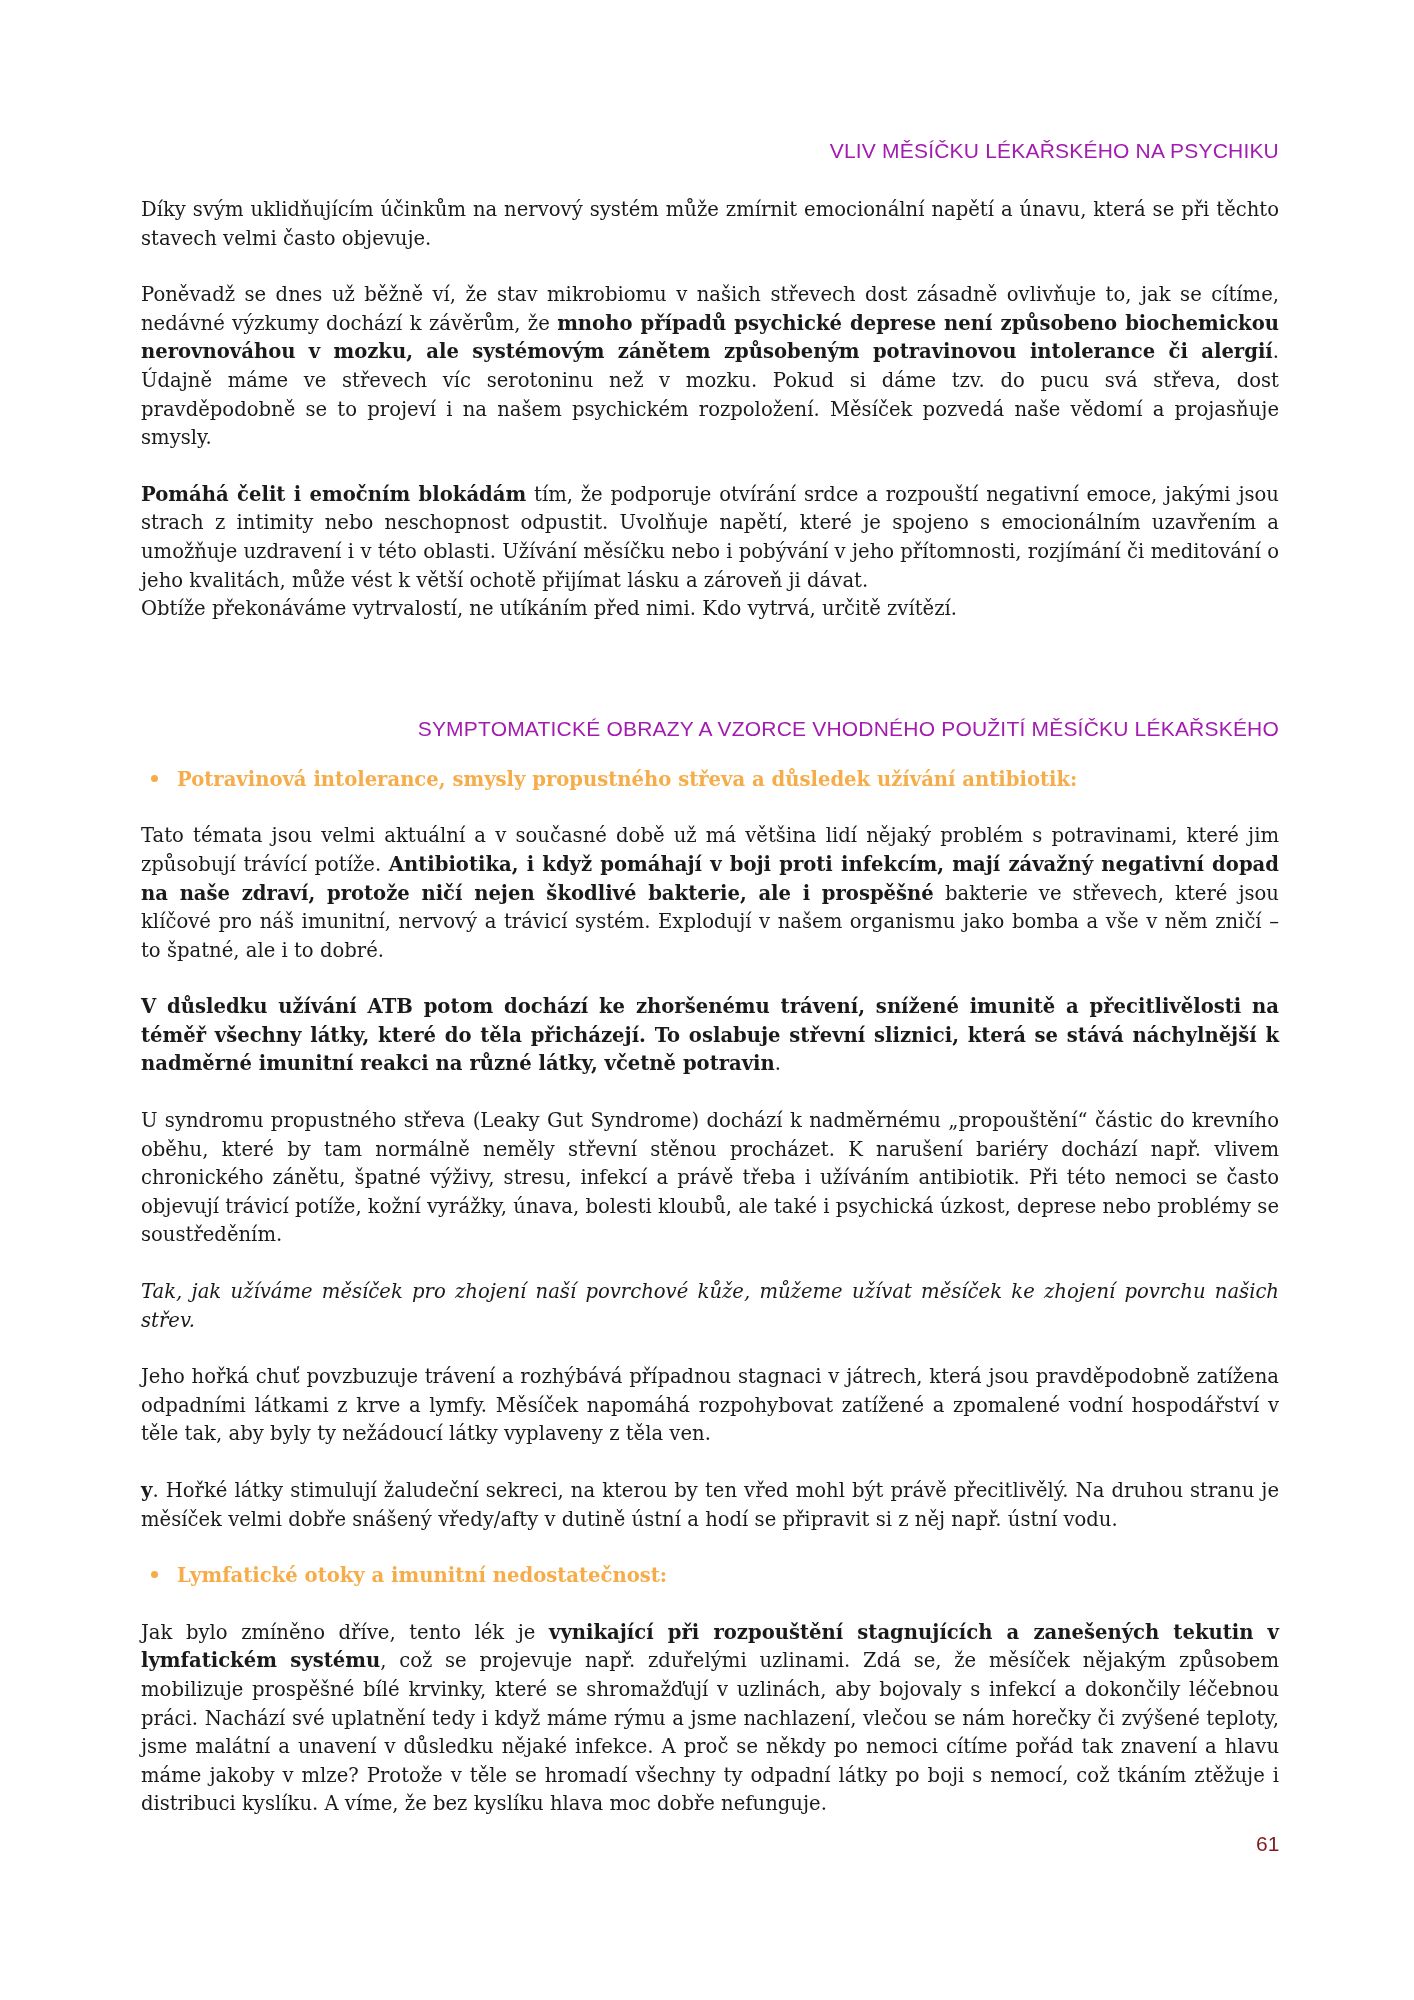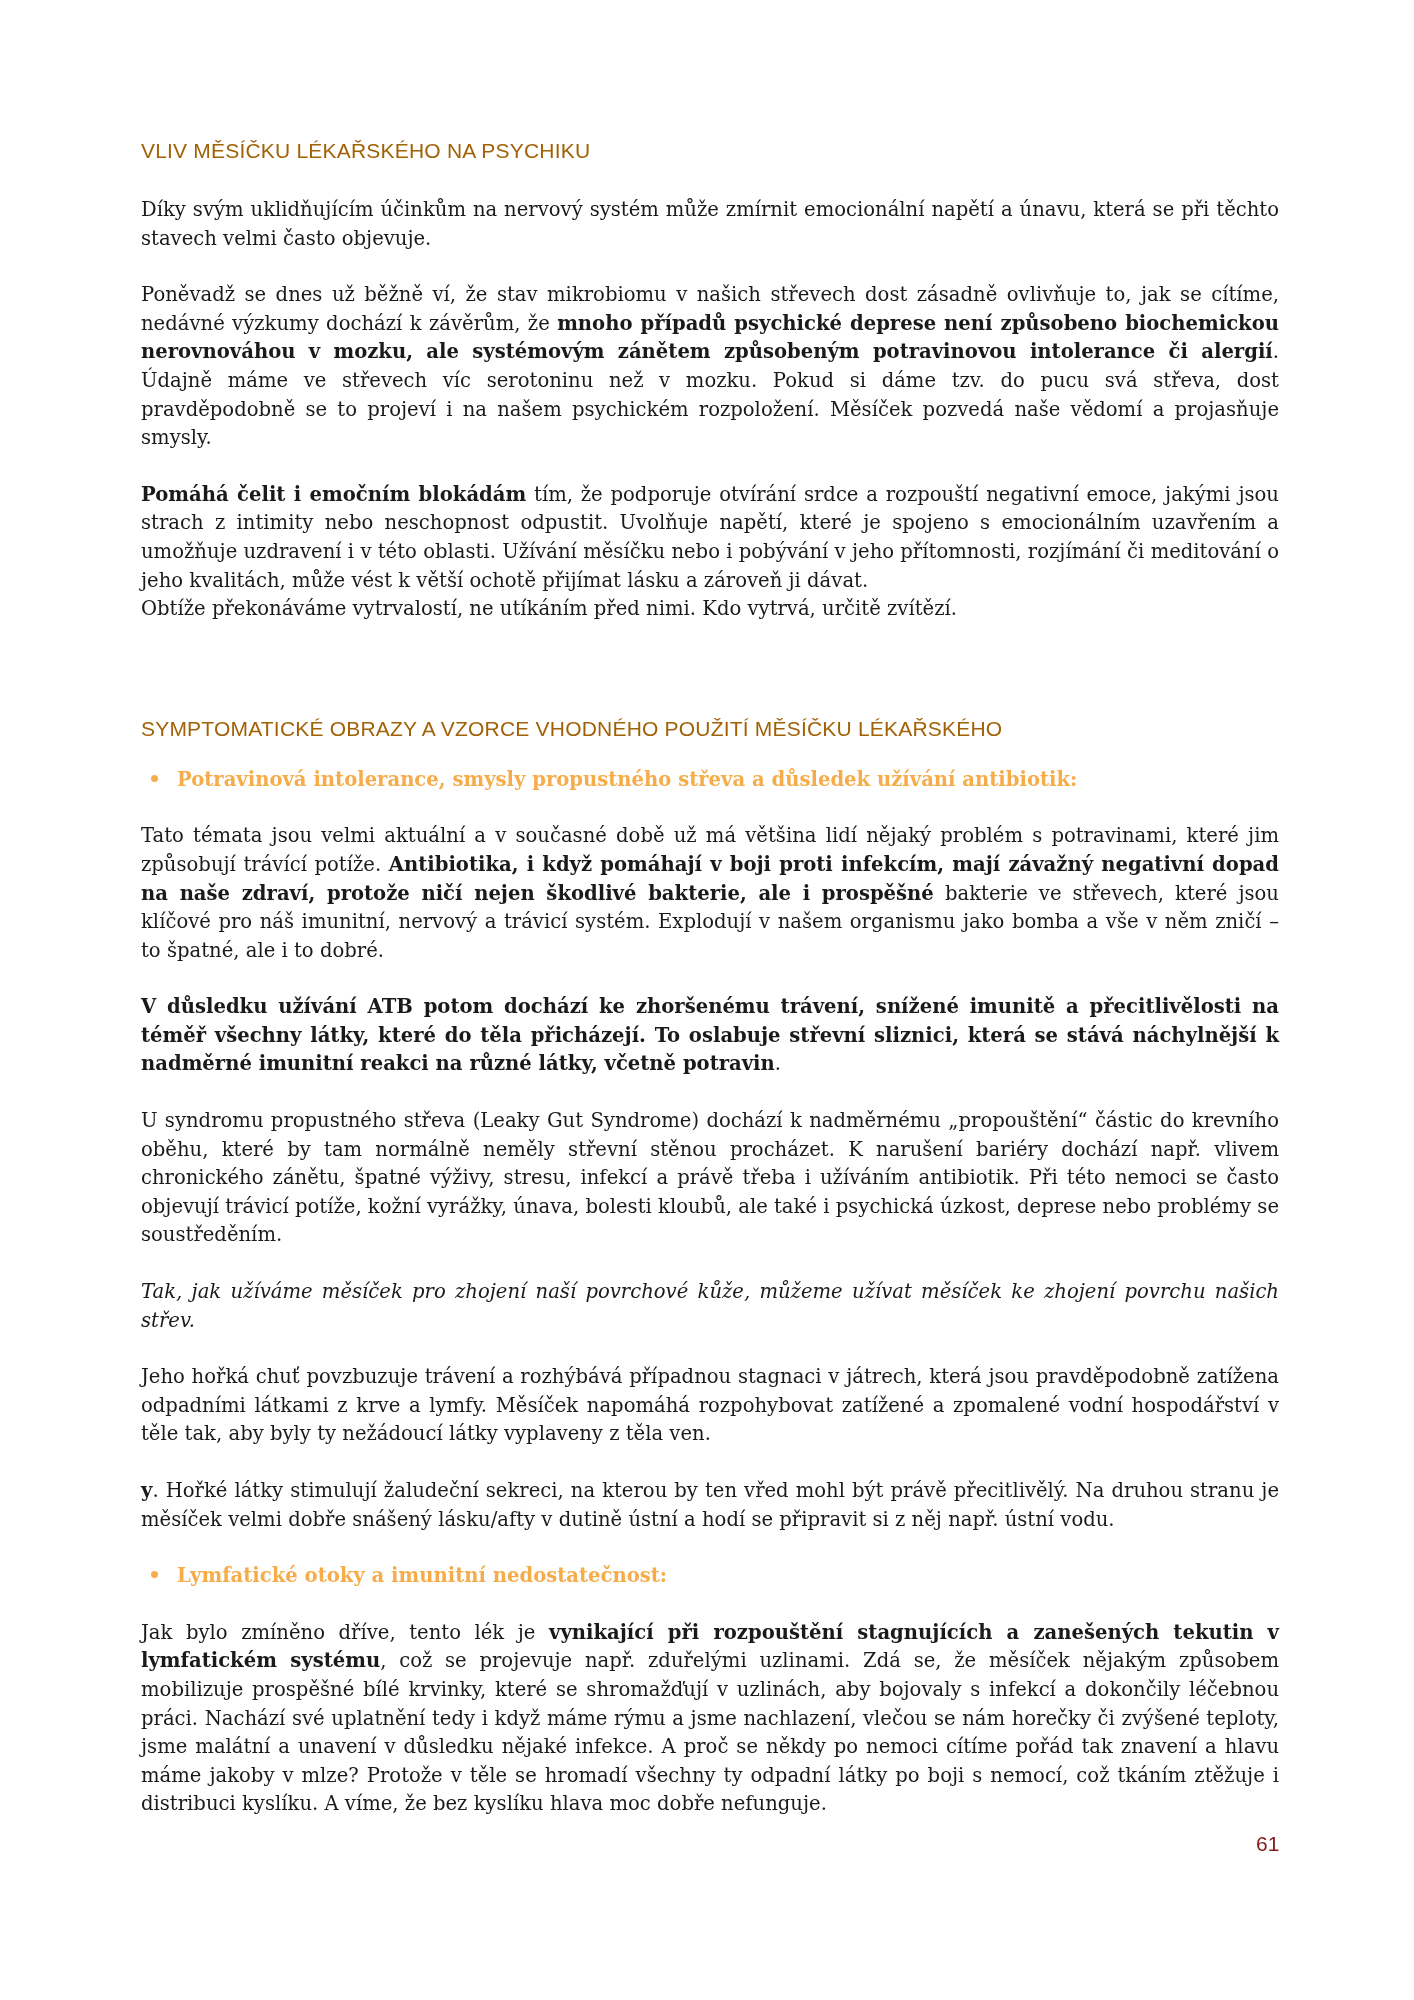--- a/index.html
+++ b/index.html
@@ -18,27 +18,28 @@
       left: 141px;
       top: 136px;
       width: 1138px;
       font-family: "DejaVu Serif", "Liberation Serif", serif;
       font-size: 19.6px;
       line-height: 28.6px;
       color: #1a1a1a;
     }
     .heading {
       font-family: "Liberation Sans", "DejaVu Sans", sans-serif;
-      color: #a16207;
+      color: #a21caf;
       font-size: 21px;
       letter-spacing: 0.2px;
       font-weight: normal;
       margin: 0;
       line-height: 30px;
       text-transform: uppercase;
+      text-align: right;
     }
     .heading.h1 { margin-top: 0; margin-bottom: 30px; }
     .heading.h2 { margin-top: 0; margin-bottom: 22px; }
     p {
       margin: 0 0 28px 0;
       text-align: justify;
     }
     p.last { margin-bottom: 0; }
     b { font-weight: bold; }
     i { font-style: italic; }
@@ -96,21 +97,21 @@
   <p><span>Tato témata jsou velmi aktuální a v současné době už má většina lidí nějaký problém s potravinami, které jim způsobují trávící potíže. </span><b>Antibiotika, i když pomáhají v boji proti infekcím, mají závažný negativní dopad na naše zdraví, protože ničí nejen škodlivé bakterie, ale i prospěšné</b><span> bakterie ve střevech, které jsou klíčové pro náš imunitní, nervový a trávicí systém. Explodují v našem organismu jako bomba a vše v něm zničí – to špatné, ale i to dobré.</span></p>
 
   <p><b>V důsledku užívání ATB potom dochází ke zhoršenému trávení, snížené imunitě a přecitlivělosti na téměř všechny látky, které do těla přicházejí. To oslabuje střevní sliznici, která se stává náchylnější k nadměrné imunitní reakci na různé látky, včetně potravin</b><span>.</span></p>
 
   <p><span>U syndromu propustného střeva (Leaky Gut Syndrome) dochází k nadměrnému „propouštění“ částic do krevního oběhu, které by tam normálně neměly střevní stěnou procházet. K narušení bariéry dochází např. vlivem chronického zánětu, špatné výživy, stresu, infekcí a právě třeba i užíváním antibiotik. Při této nemoci se často objevují trávicí potíže, kožní vyrážky, únava, bolesti kloubů, ale také i psychická úzkost, deprese nebo problémy se soustředěním.</span></p>
 
   <p><i>Tak, jak užíváme měsíček pro zhojení naší povrchové kůže, můžeme užívat měsíček ke zhojení povrchu našich střev.</i></p>
 
   <p><span>Jeho hořká chuť povzbuzuje trávení a rozhýbává případnou stagnaci v játrech, která jsou pravděpodobně zatížena odpadními látkami z krve a lymfy. Měsíček napomáhá rozpohybovat zatížené a zpomalené vodní hospodářství v těle tak, aby byly ty nežádoucí látky vyplaveny z těla ven.</span></p>
 
-  <p><b>y</b><span>. Hořké látky stimulují žaludeční sekreci, na kterou by ten vřed mohl být právě přecitlivělý. Na druhou stranu je měsíček velmi dobře snášený lásku/afty v dutině ústní a hodí se připravit si z něj např. ústní vodu.</span></p>
+  <p><b>y</b><span>. Hořké látky stimulují žaludeční sekreci, na kterou by ten vřed mohl být právě přecitlivělý. Na druhou stranu je měsíček velmi dobře snášený vředy/afty v dutině ústní a hodí se připravit si z něj např. ústní vodu.</span></p>
 
   <div class="bullet">
     <span class="dot"></span>
     <span>Lymfatické otoky a imunitní nedostatečnost:</span>
   </div>
 
   <p class="last"><span>Jak bylo zmíněno dříve, tento lék je </span><b>vynikající při rozpouštění stagnujících a zanešených tekutin v lymfatickém systému</b><span>, což se projevuje např. zduřelými uzlinami. Zdá se, že měsíček nějakým způsobem mobilizuje prospěšné bílé krvinky, které se shromažďují v uzlinách, aby bojovaly s infekcí a dokončily léčebnou práci. Nachází své uplatnění tedy i když máme rýmu a jsme nachlazení, vlečou se nám horečky či zvýšené teploty, jsme malátní a unavení v důsledku nějaké infekce. A proč se někdy po nemoci cítíme pořád tak znavení a hlavu máme jakoby v mlze? Protože v těle se hromadí všechny ty odpadní látky po boji s nemocí, což tkáním ztěžuje i distribuci kyslíku. A víme, že bez kyslíku hlava moc dobře nefunguje.</span></p>
 
 </div>
 

